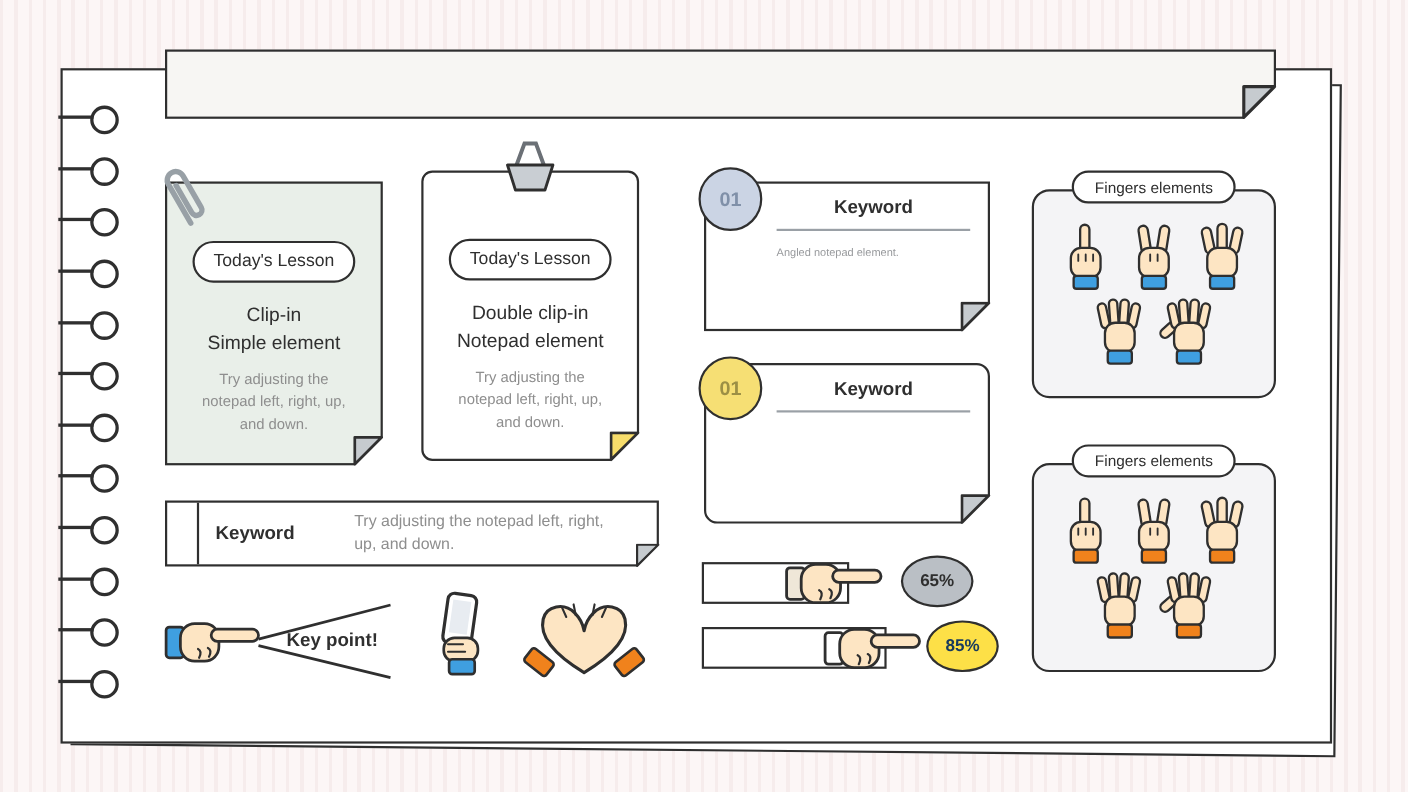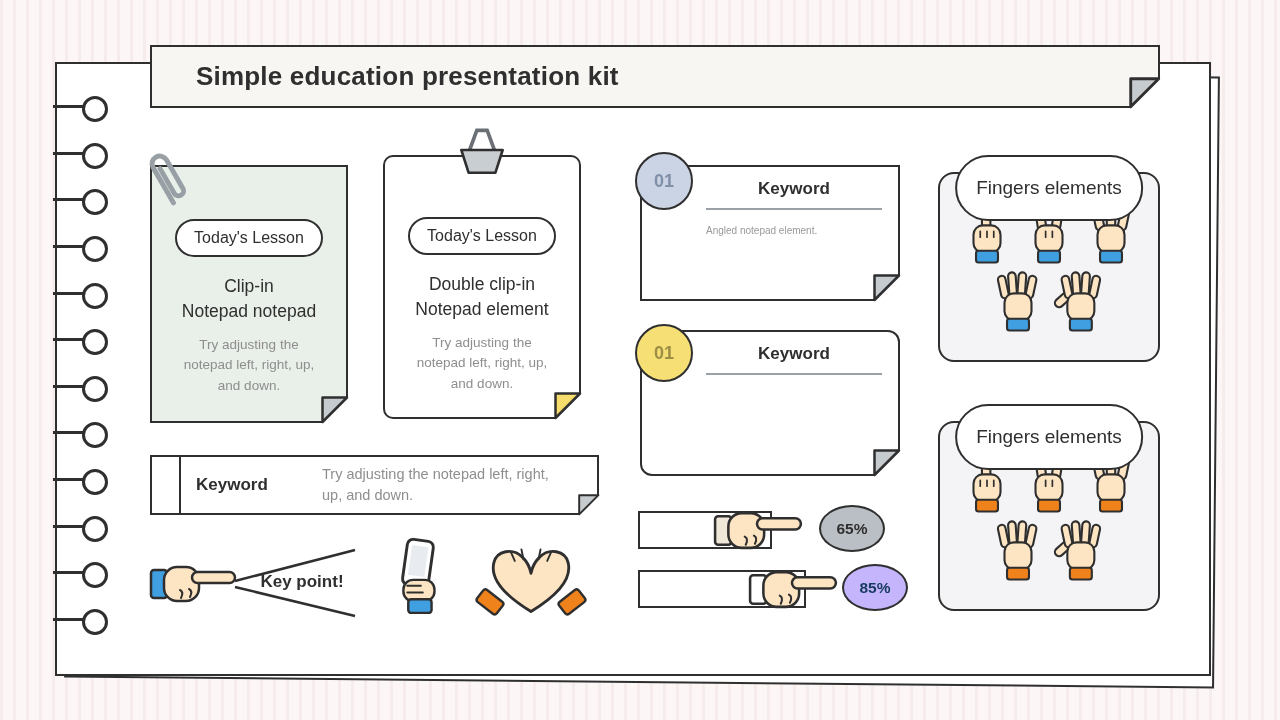--- a/index.html
+++ b/index.html
@@ -66,27 +66,27 @@
   .heart-hands{left:468px;top:539px;width:126px;height:82px;z-index:3;}
 
   
   .bar{background:#fff;border:2.5px solid #2f2f2f;z-index:3;}
   .bar-1{left:638px;top:511px;width:134px;height:38px;}
   .bar-2{left:638px;top:570px;width:168px;height:38px;}
   .bar-hand-1{left:713px;top:507px;width:90px;height:47px;z-index:4;}
   .bar-hand-2{left:748px;top:566px;width:90px;height:47px;z-index:4;}
   .badge-oval{width:66px;height:47px;border-radius:50%;border:2.5px solid #2f2f2f;display:flex;align-items:center;justify-content:center;font-size:15.5px;font-weight:bold;z-index:3;}
   .badge-65{left:819px;top:505px;background:#babfc5;color:#2f2f2f;}
-  .badge-85{left:842px;top:564px;background:#c4b5fd;color:#173a5e;}
+  .badge-85{left:842px;top:564px;background:#fde047;color:#173a5e;}
 
   
   .fbox{width:222px;height:190px;background:#f4f4f6;border:2.5px solid #2f2f2f;border-radius:16px;z-index:3;}
   .fbox-1{left:938px;top:172px;}
   .fbox-2{left:938px;top:421px;}
-  .fbox-label{position:absolute;top:-19px;left:50%;transform:translateX(-50%);background:#fff;border:2.5px solid #2f2f2f;border-radius:999px;padding:20px 19px;font-size:19px;white-space:nowrap;}
+  .fbox-label{position:absolute;top:-19px;left:50%;transform:translateX(-50%);background:#fff;border:2.5px solid #2f2f2f;border-radius:999px;padding:5px 19px;font-size:14px;white-space:nowrap;}
   .fbox-row{display:flex;justify-content:center;gap:8px;}
   .fbox-row1{margin-top:26px;}
   .fbox-row2{margin-top:2px;}
   .count-hand{width:54px;height:66px;}
   .cuff-blue{--cuff:#3f9fe0;}
   .cuff-orange{--cuff:#f0821c;}
 </style>
 </head>
 <body>
 
@@ -186,33 +186,32 @@
   <span class="ring"></span>
   <span class="ring"></span>
   <span class="ring"></span>
   <span class="ring"></span>
   <span class="ring"></span>
   <span class="ring"></span>
   <span class="ring"></span>
 </div>
 
 <div class="abs titlebar">
-  <div class="title">Simple education presentation kit</div>
   <svg class="fold fold-lg fold-gray">
       <use href="#sym-fold"></use>
     </svg>
 </div>
 
 <div class="abs np np-green">
   <svg class="paperclip">
       <use href="#sym-paperclip"></use>
     </svg>
   <span class="pill">Today's Lesson</span>
   <div class="np-heading">Clip-in
-Notepad notepad</div>
+Simple element</div>
   <div class="np-body">Try adjusting the notepad left, right, up, and down.</div>
   <svg class="fold fold-gray">
       <use href="#sym-fold"></use>
     </svg>
 </div>
 
 <div class="abs np np-white">
   <svg class="binderclip">
       <use href="#sym-binder-clip"></use>
     </svg>

